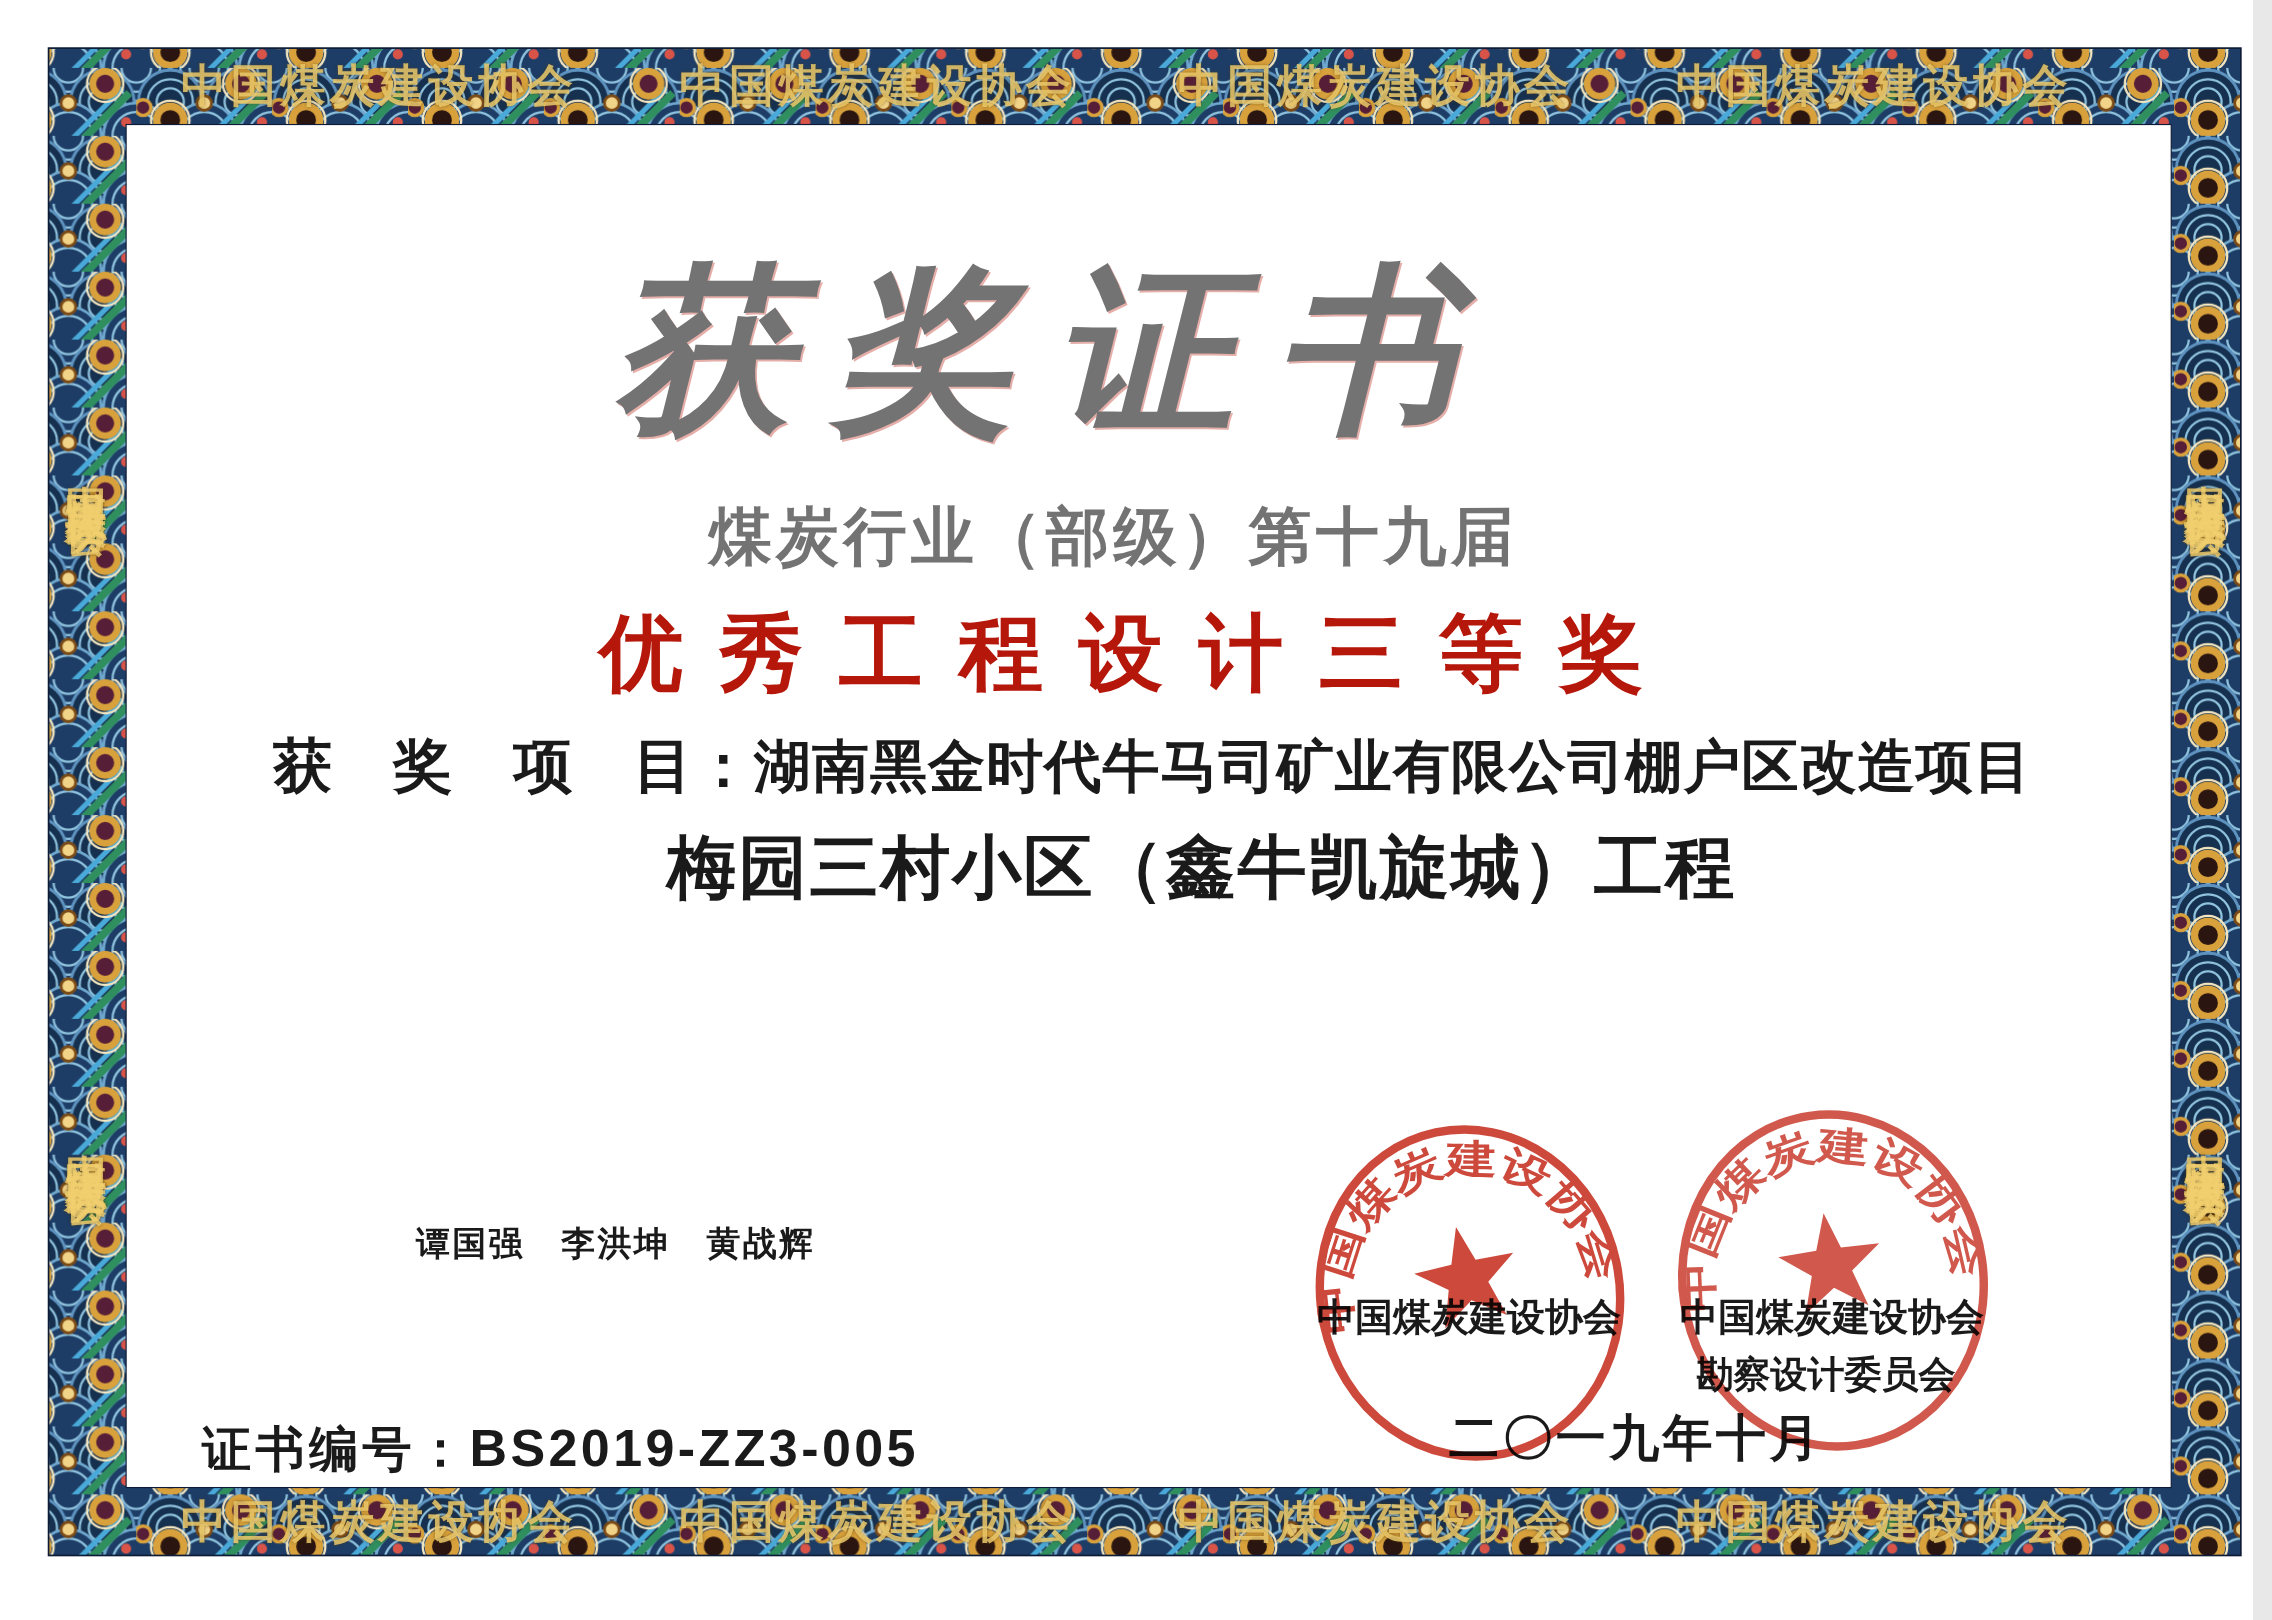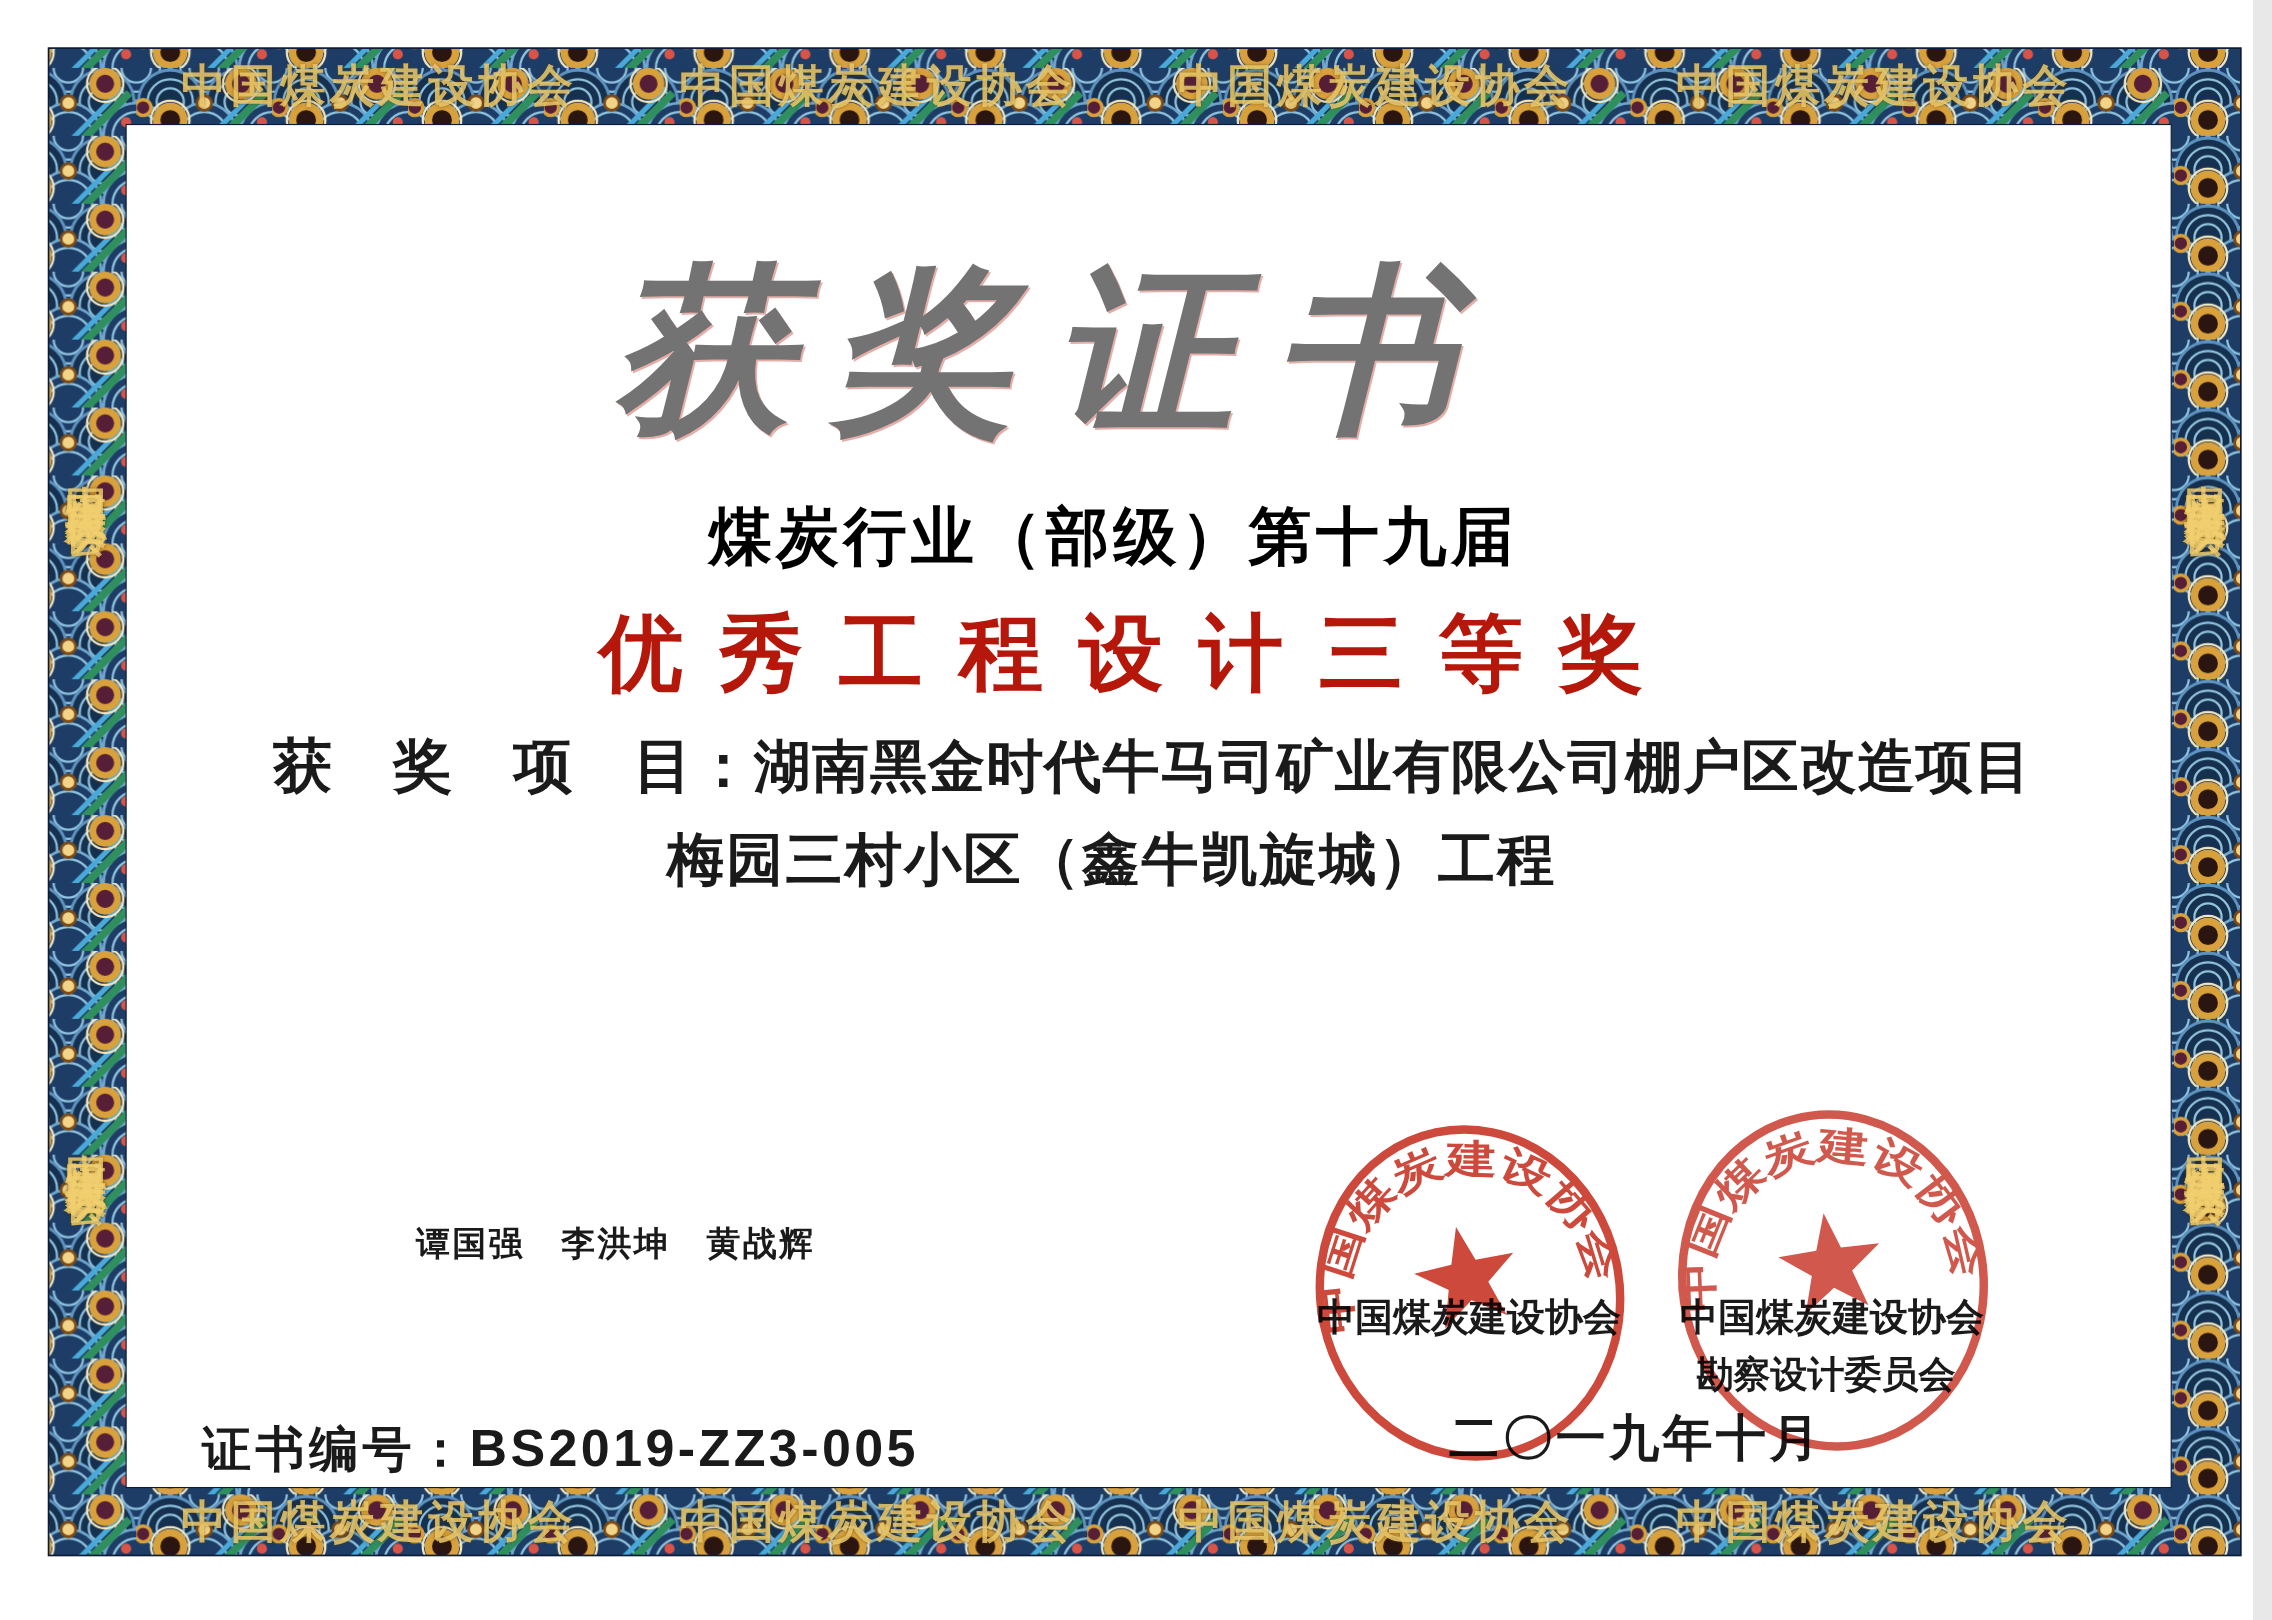--- a/index.html
+++ b/index.html
@@ -31,33 +31,33 @@
   .title{
     left:0;width:2106px;top:231px;text-align:center;
     font-size:181px;font-weight:bold;color:#737373;
     letter-spacing:40px;
     font-style:italic;
     text-shadow:1.7px 1.7px 0 rgba(181,23,10,0.35);
     white-space:nowrap;
   }
   .subtitle{
     left:0;width:2227px;top:494px;text-align:center;
-    font-size:63px;font-weight:bold;letter-spacing:4.5px;color:#000000;
+    font-size:63px;font-weight:bold;letter-spacing:4.5px;color:#737373;
     white-space:nowrap;
   }
   .award{
     left:0;width:2278px;top:597px;text-align:center;
     font-size:84px;font-weight:bold;color:#b5170a;letter-spacing:36px;
     white-space:nowrap;
   }
   .fieldrow{white-space:nowrap;font-weight:bold;}
   .fieldrow .flabel{font-size:59px;letter-spacing:1.1px;}
   .fieldrow .fvalue{font-size:57px;letter-spacing:1.1px;}
   .row-project{left:273px;top:727px;}
-  .row-project2{left:667px;top:822px;font-size:57px;font-weight:bold;letter-spacing:2.3px;white-space:nowrap;}
+  .row-project2{left:667px;top:822px;font-size:69px;font-weight:bold;letter-spacing:2.3px;white-space:nowrap;}
   .row-unit{left:273px;top:906px;}
   .participants1{left:222px;top:1167px;white-space:nowrap;font-weight:bold;}
   .participants1 .plabel{font-size:33px;letter-spacing:1.1px;}
   .participants1 .pnames{font-size:34px;letter-spacing:2.3px;}
   .participants2{left:416px;top:1221px;font-size:34px;font-weight:bold;letter-spacing:2.3px;white-space:nowrap;}
   .certno{left:202px;top:1417px;white-space:nowrap;}
   .certno .clabel{font-size:49px;font-weight:bold;font-family:Liberation Serif, serif;letter-spacing:4.5px;}
   .certno .cvalue{font-size:52px;font-weight:600;font-family:"Liberation Sans","DejaVu Sans",sans-serif;letter-spacing:3.4px;}
   .org-left  {left:1299px;width:340px;top:1292px;text-align:center;font-size:38px;font-weight:bold;white-space:nowrap;}
   .org-right1{left:1662px;width:340px;top:1292px;text-align:center;font-size:38px;font-weight:bold;white-space:nowrap;}

